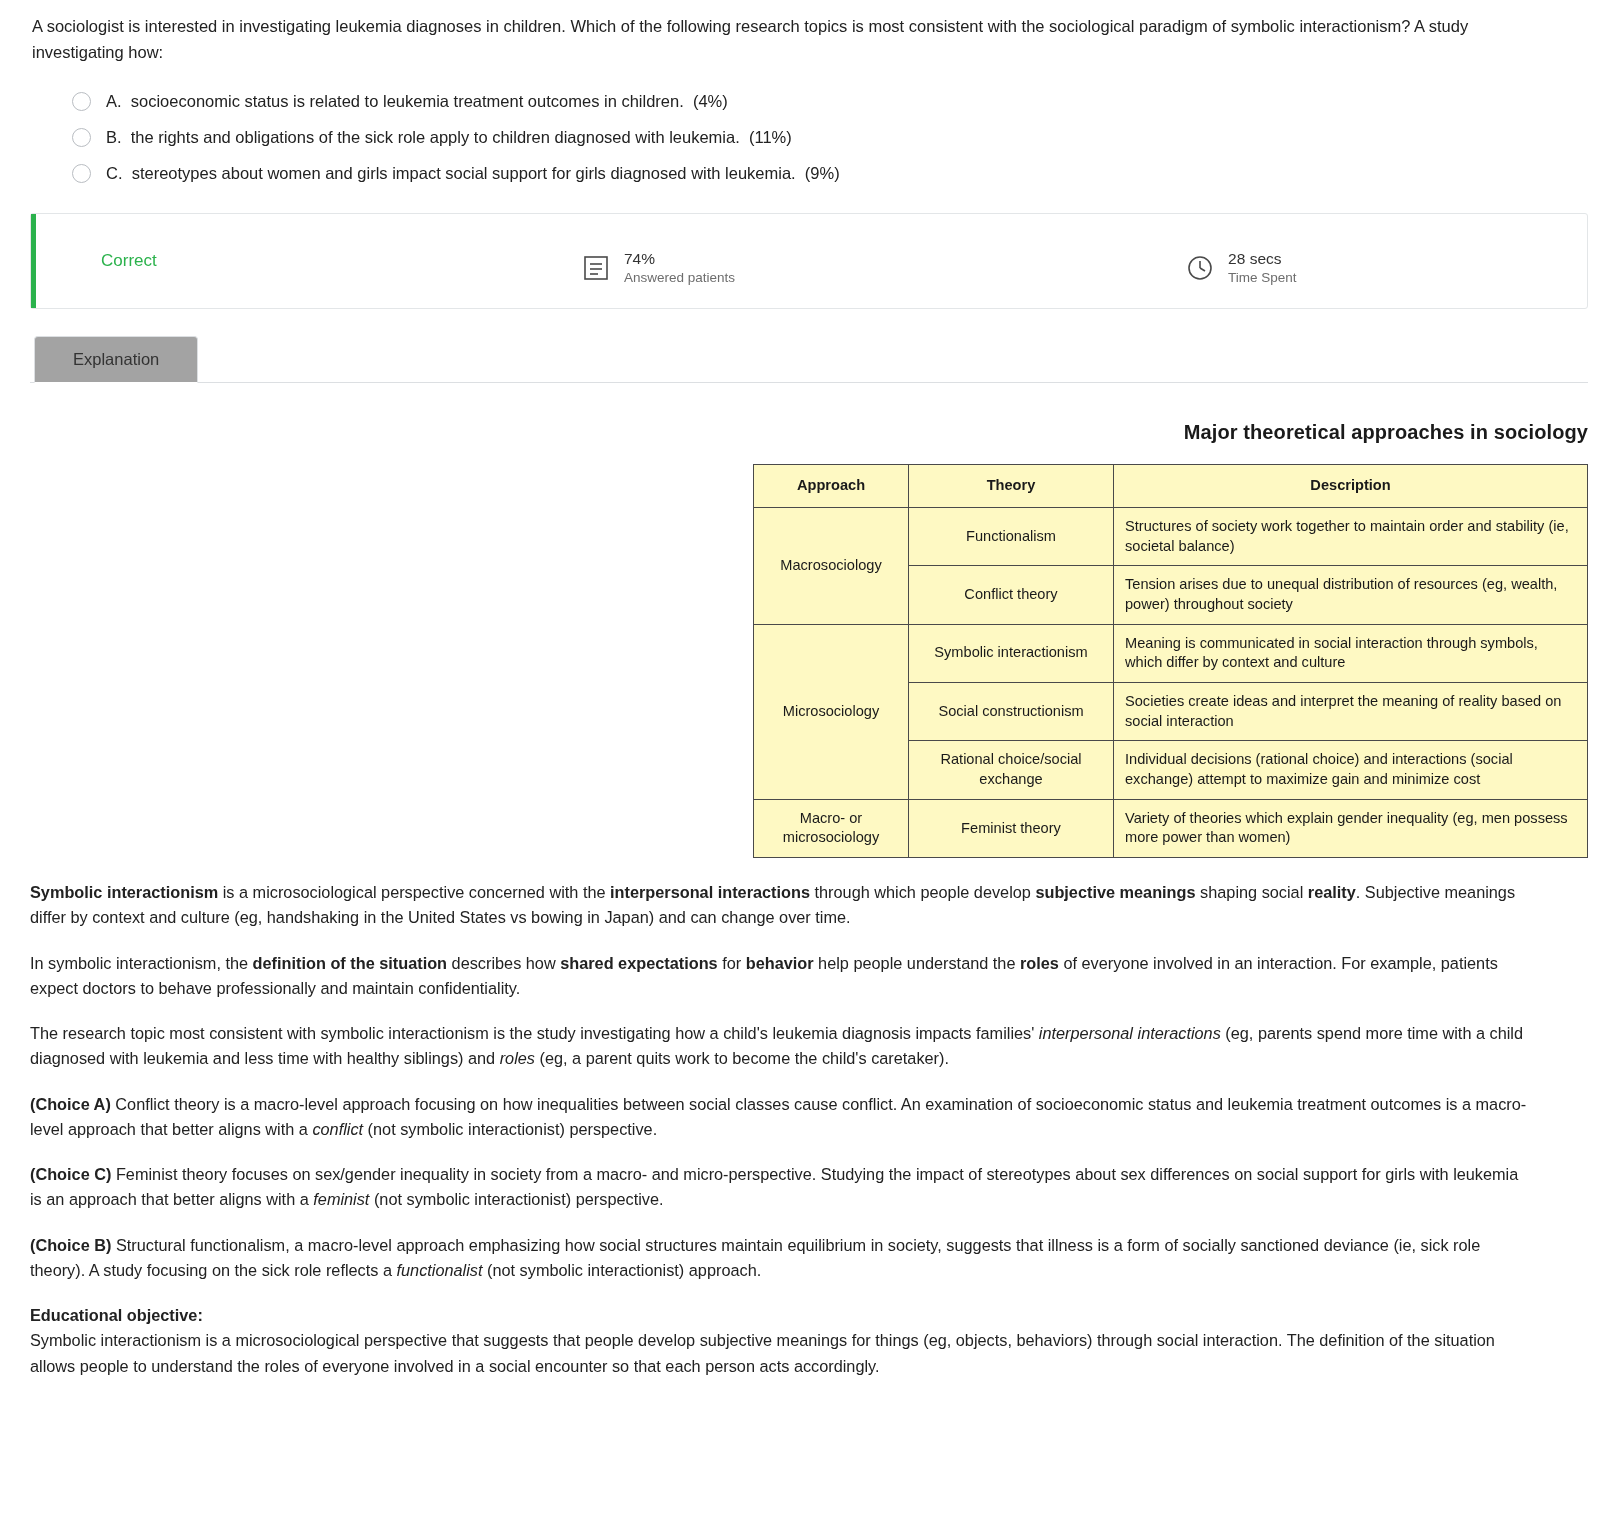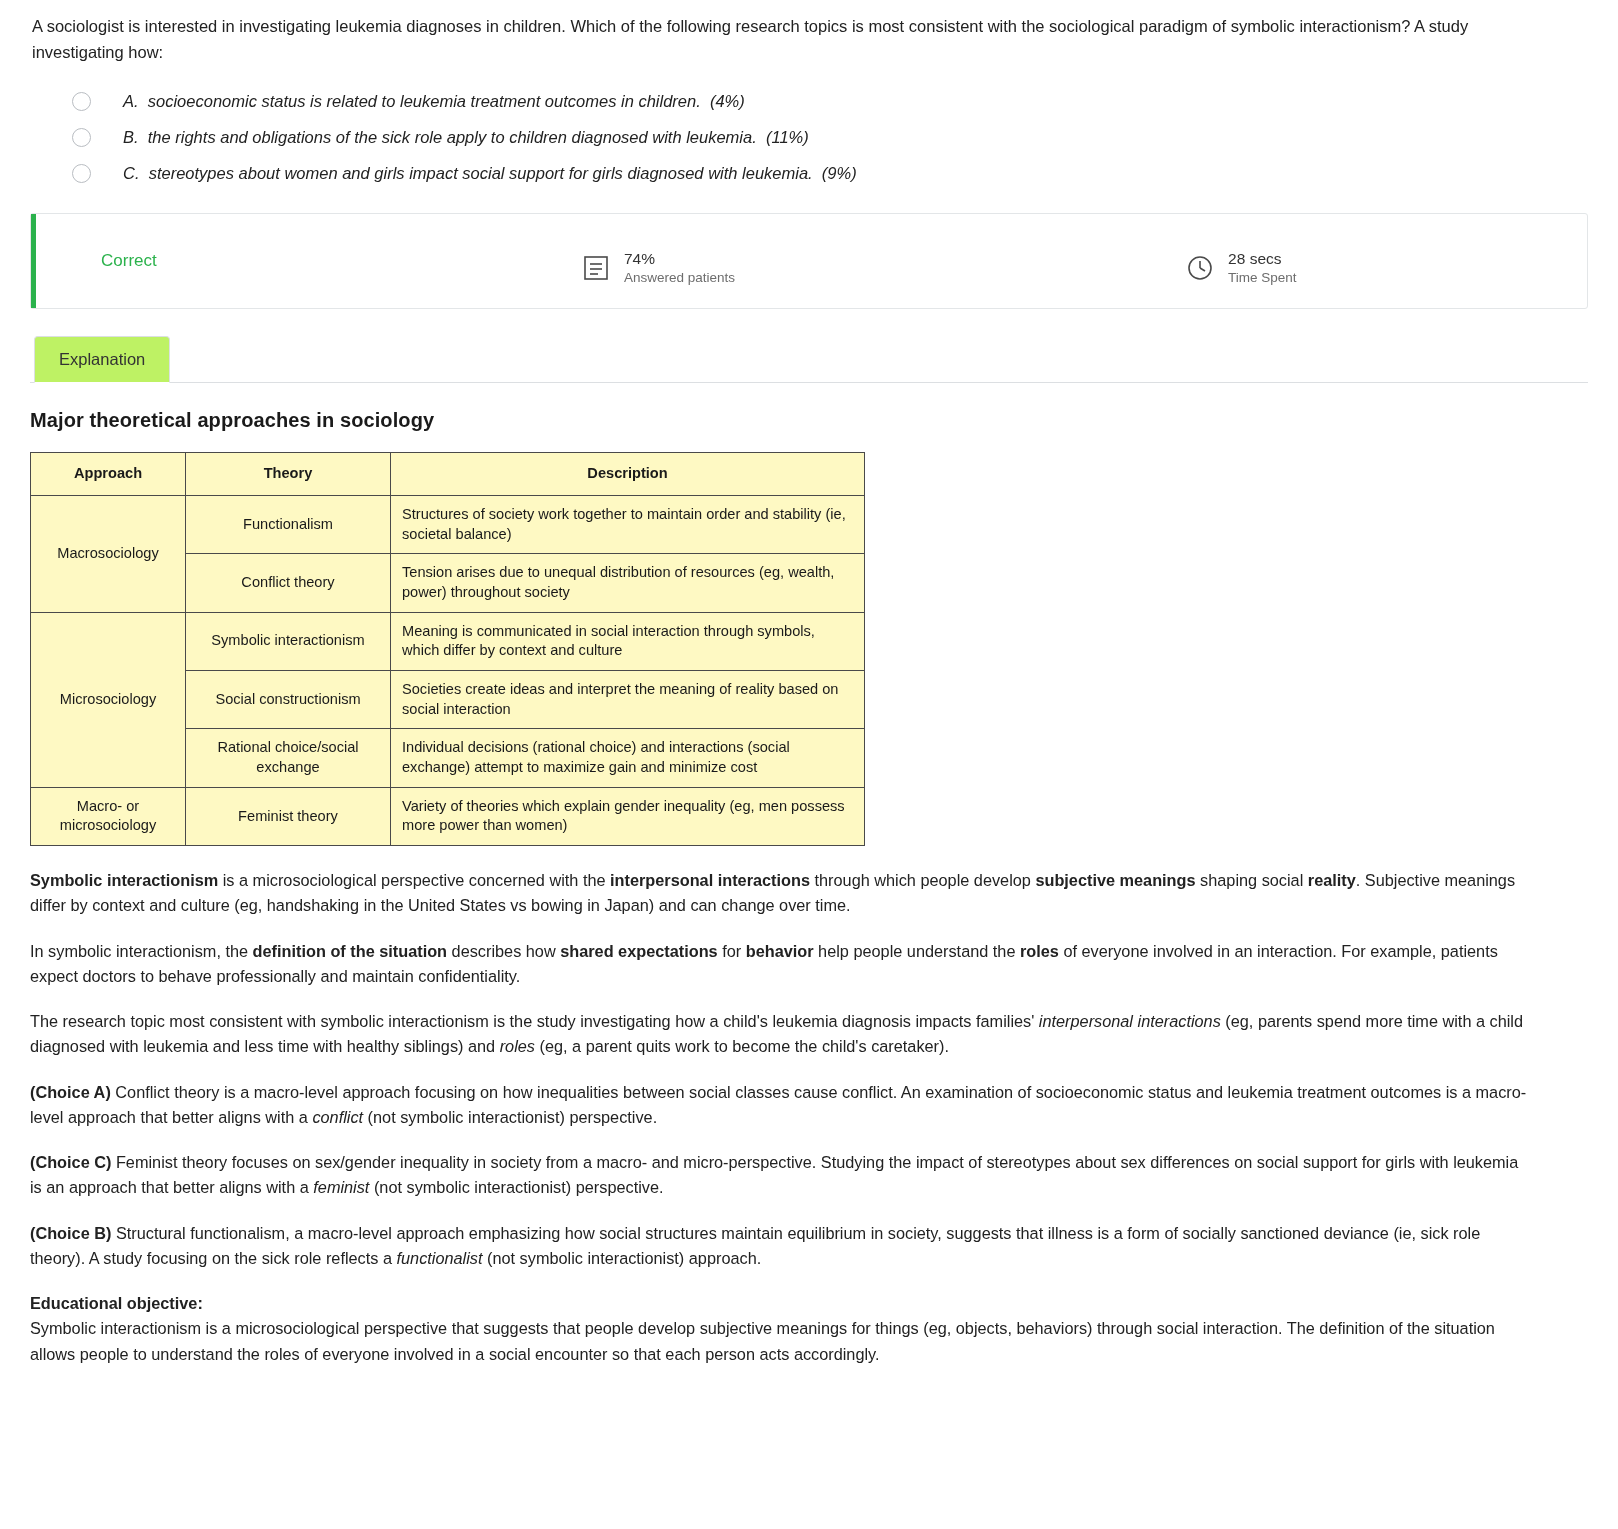--- a/index.html
+++ b/index.html
@@ -62,23 +62,22 @@
     position: absolute;
     left: 50%; top: 50%;
     transform: translate(-50%, -50%);
     width: 9px; height: 9px;
     border-radius: 50%;
     background: #2196f3;
   }
   .choice-text {
     font-size: 16.5px;
     color: #222;
-    margin-left: 32px;
+    margin-left: 15px;
     white-space: pre;
-    font-style: italic;
   }
   
   .result-banner {
     position: relative;
     border: 1px solid #e3e6e8;
     border-radius: 3px;
     height: 96px;
     display: flex;
     align-items: center;
     margin-bottom: 26px;
@@ -114,35 +113,35 @@
   
   .tabs {
     display: flex;
     align-items: flex-end;
     border-bottom: 1px solid #dcdfe2;
     margin-bottom: 0;
   }
   .tab {
     border: 1px solid #dcdfe2;
     border-bottom: 1px solid #fff;
-    background: #bef264;
+    background: #a3a3a3;
     border-radius: 4px 4px 0 0;
-    padding: 13px 24px;
+    padding: 13px 38px;
     font-size: 16.5px;
     color: #333;
     position: relative;
     top: 1px;
     margin-left: 4px;
   }
   
   .figure {
-    margin: 26px 0 22px 0;
+    margin: 38px 0 22px 0;
     display: flex;
     flex-direction: column;
-    align-items: flex-start;
+    align-items: flex-end;
   }
   .figure-title {
     font-size: 20px;
     font-weight: bold;
     color: #1a1a1a;
     margin-bottom: 20px;
     letter-spacing: .1px;
   }
   table.soc {
     border-collapse: collapse;

